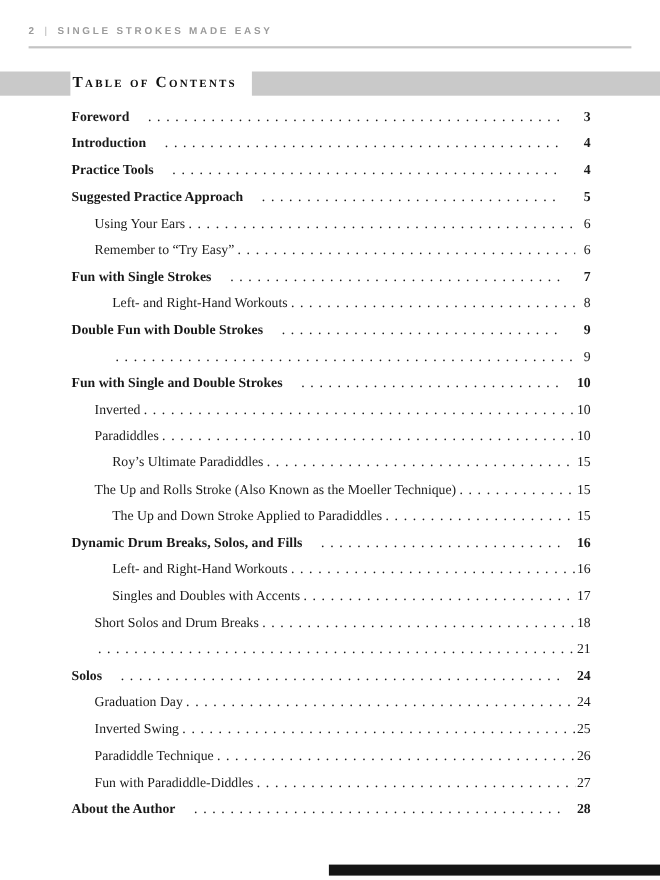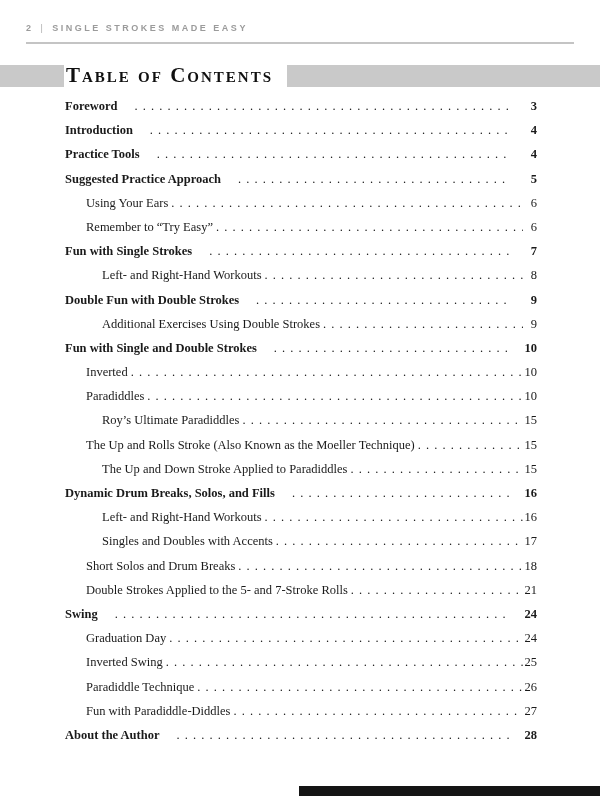--- a/index.html
+++ b/index.html
@@ -38,21 +38,21 @@
     top: 61px;
     left: 0;
     right: 0;
     height: 22px;
     background: #c9c9c9;
   }
   .page-title {
     position: absolute;
     top: 58px;
     left: 64px;
-    font-size: 21px;
+    font-size: 14px;
     line-height: 27px;
     font-weight: bold;
     font-variant: small-caps;
     letter-spacing: 2px;
     color: #101010;
     background: #ffffff;
     padding: 0 14px 0 2px;
   }
   .toc {
     position: absolute;
@@ -148,21 +148,20 @@
         <span class="label">Left- and Right-Hand Workouts</span>
         <span class="leader"> . . . . . . . . . . . . . . . . . . . . . . . . . . . . . . . . . . . . . . . . . . . . . . . . . . . . . . . . . . . . . . . . . . . . . . . . . . . . . . . . . . . . . . . . . . . . . . . . . . . . . . . . . . . . . . . . . . . . . . . .</span>
         <span class="pagenum">8</span>
       </div>
       <div class="row level0 bold">
         <span class="label">Double Fun with Double Strokes</span>
         <span class="leader"> . . . . . . . . . . . . . . . . . . . . . . . . . . . . . . . . . . . . . . . . . . . . . . . . . . . . . . . . . . . . . . . . . . . . . . . . . . . . . . . . . . . . . . . . . . . . . . . . . . . . . . . . . . . . . . . . . . . . . . . .</span>
         <span class="pagenum">9</span>
       </div>
       <div class="row level2">
-        <span class="label">Additional Exercises Using Double Strokes</span>
         <span class="leader"> . . . . . . . . . . . . . . . . . . . . . . . . . . . . . . . . . . . . . . . . . . . . . . . . . . . . . . . . . . . . . . . . . . . . . . . . . . . . . . . . . . . . . . . . . . . . . . . . . . . . . . . . . . . . . . . . . . . . . . . .</span>
         <span class="pagenum">9</span>
       </div>
       <div class="row level0 bold">
         <span class="label">Fun with Single and Double Strokes</span>
         <span class="leader"> . . . . . . . . . . . . . . . . . . . . . . . . . . . . . . . . . . . . . . . . . . . . . . . . . . . . . . . . . . . . . . . . . . . . . . . . . . . . . . . . . . . . . . . . . . . . . . . . . . . . . . . . . . . . . . . . . . . . . . . .</span>
         <span class="pagenum">10</span>
       </div>
       <div class="row level1">
         <span class="label">Inverted</span>
@@ -203,26 +202,25 @@
         <span class="label">Singles and Doubles with Accents</span>
         <span class="leader"> . . . . . . . . . . . . . . . . . . . . . . . . . . . . . . . . . . . . . . . . . . . . . . . . . . . . . . . . . . . . . . . . . . . . . . . . . . . . . . . . . . . . . . . . . . . . . . . . . . . . . . . . . . . . . . . . . . . . . . . .</span>
         <span class="pagenum">17</span>
       </div>
       <div class="row level1">
         <span class="label">Short Solos and Drum Breaks</span>
         <span class="leader"> . . . . . . . . . . . . . . . . . . . . . . . . . . . . . . . . . . . . . . . . . . . . . . . . . . . . . . . . . . . . . . . . . . . . . . . . . . . . . . . . . . . . . . . . . . . . . . . . . . . . . . . . . . . . . . . . . . . . . . . .</span>
         <span class="pagenum">18</span>
       </div>
       <div class="row level1">
-        <span class="label">Double Strokes Applied to the 5- and 7-Stroke Rolls</span>
         <span class="leader"> . . . . . . . . . . . . . . . . . . . . . . . . . . . . . . . . . . . . . . . . . . . . . . . . . . . . . . . . . . . . . . . . . . . . . . . . . . . . . . . . . . . . . . . . . . . . . . . . . . . . . . . . . . . . . . . . . . . . . . . .</span>
         <span class="pagenum">21</span>
       </div>
       <div class="row level0 bold">
-        <span class="label">Swing</span>
+        <span class="label">Solos</span>
         <span class="leader"> . . . . . . . . . . . . . . . . . . . . . . . . . . . . . . . . . . . . . . . . . . . . . . . . . . . . . . . . . . . . . . . . . . . . . . . . . . . . . . . . . . . . . . . . . . . . . . . . . . . . . . . . . . . . . . . . . . . . . . . .</span>
         <span class="pagenum">24</span>
       </div>
       <div class="row level1">
         <span class="label">Graduation Day</span>
         <span class="leader"> . . . . . . . . . . . . . . . . . . . . . . . . . . . . . . . . . . . . . . . . . . . . . . . . . . . . . . . . . . . . . . . . . . . . . . . . . . . . . . . . . . . . . . . . . . . . . . . . . . . . . . . . . . . . . . . . . . . . . . . .</span>
         <span class="pagenum">24</span>
       </div>
       <div class="row level1">
         <span class="label">Inverted Swing</span>

